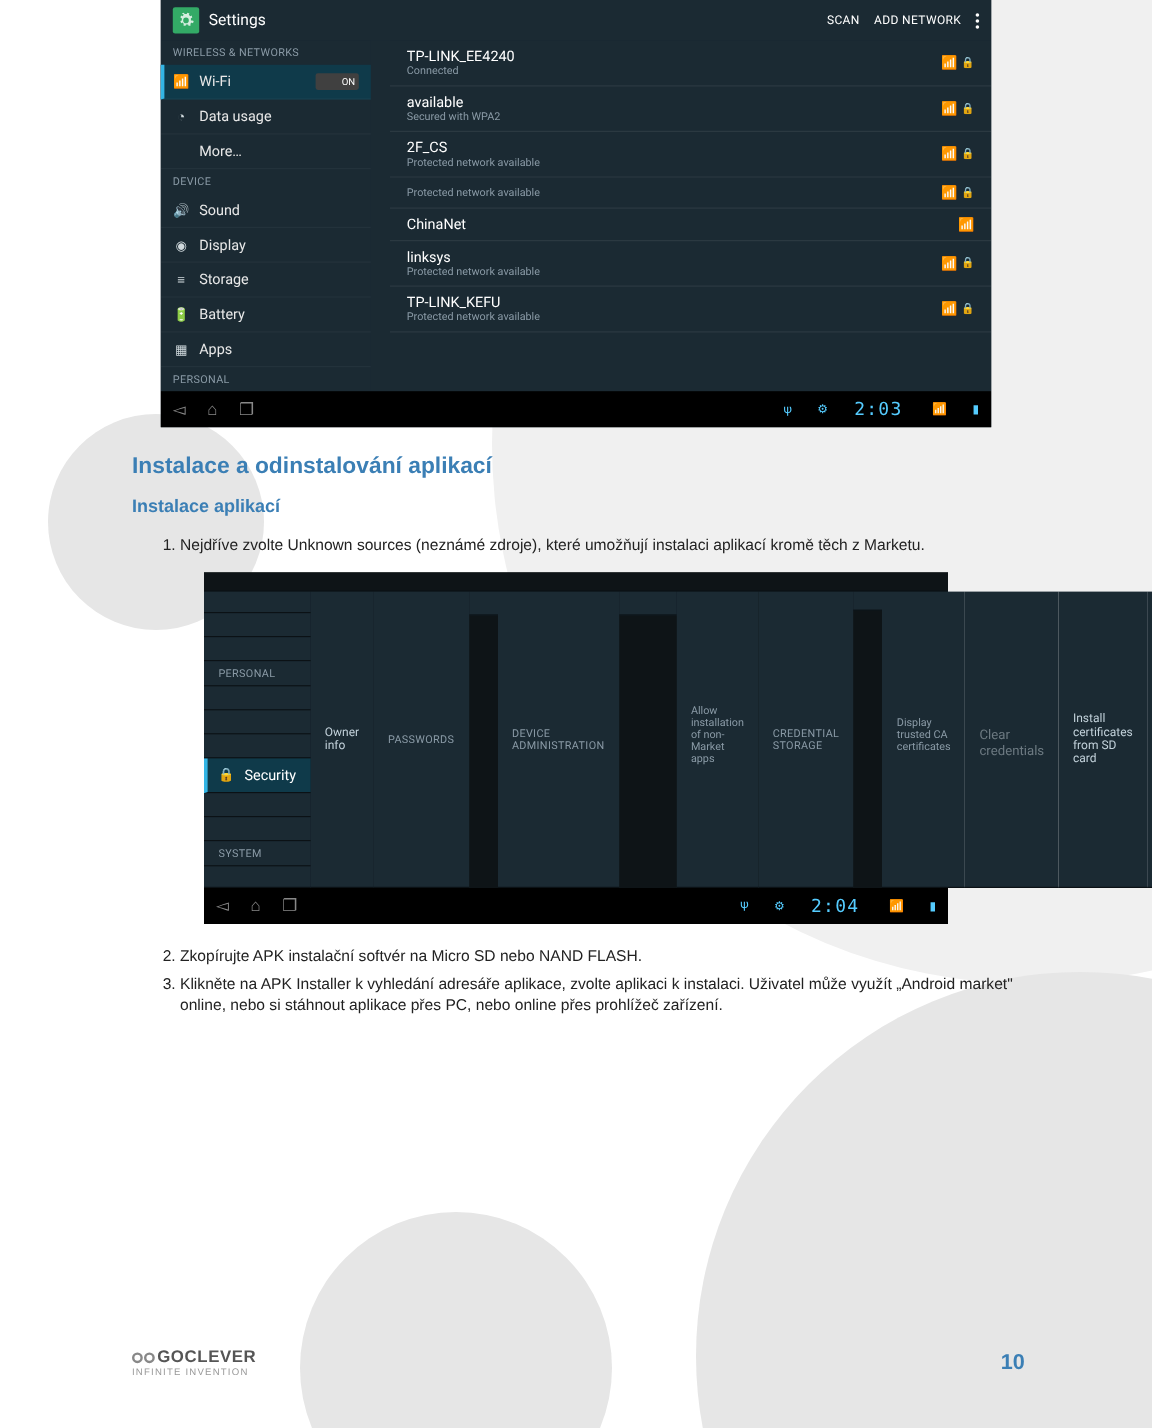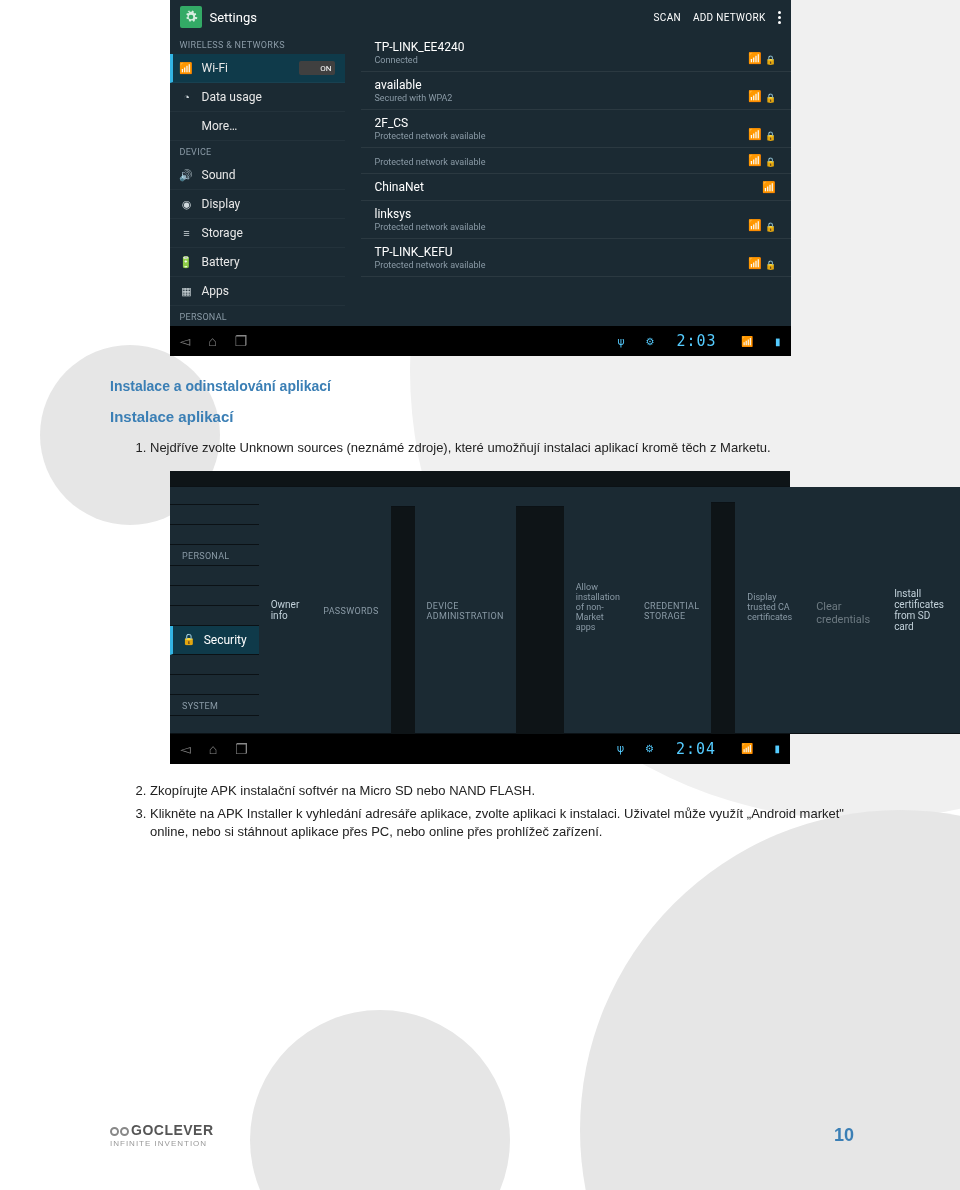--- a/index.html
+++ b/index.html
@@ -7,55 +7,55 @@
 
   
   .bg-circle-1 { position: absolute; width: 900px; height: 900px; border-radius: 50%; background: #f0f0f0; right: -350px; top: -80px; z-index: 0; }
   .bg-circle-2 { position: absolute; width: 640px; height: 640px; border-radius: 50%; background: #e6e6e6; right: -260px; bottom: -260px; z-index: 0; }
   .bg-circle-3 { position: absolute; width: 180px; height: 180px; border-radius: 50%; background: #e6e6e6; left: 40px; top: 345px; z-index: 0; }
   .bg-circle-4 { position: absolute; width: 260px; height: 260px; border-radius: 50%; background: #e6e6e6; left: 250px; bottom: -80px; z-index: 0; }
 
   .page { position: relative; z-index: 1; padding: 0 110px 0 110px; }
 
   
-  .android-shot { width: 621px; margin: 0 auto; background: #1b2a33; color: #e8e8e8; font-family: "Roboto", Arial, sans-serif; font-size: 11px; display: flex; flex-direction: column; }
+  .android-shot { width: 692px; margin: 0 auto; background: #1b2a33; color: #e8e8e8; font-family: "Roboto", Arial, sans-serif; font-size: 11px; display: flex; flex-direction: column; }
   .android-header { display: flex; align-items: center; height: 34px; padding: 0 10px; background: #1b2a33; }
   .android-header .app-icon { width: 22px; height: 22px; background: #3a6; display: flex; align-items: center; justify-content: center; border-radius: 2px; margin-right: 8px; font-size: 14px; }
   .android-header .title { flex: 1; font-size: 13px; color: #fff; }
   .android-header .action { font-size: 10px; color: #fff; margin-left: 12px; letter-spacing: 0.3px; }
   .android-header .menu-dots { margin-left: 12px; display: flex; flex-direction: column; gap: 2px; }
   .android-header .menu-dots div { width: 3px; height: 3px; background: #fff; border-radius: 50%; }
 
   .android-body { display: flex; flex: 1; min-height: 240px; gap: 16px; }
   .android-sidebar { width: 175px; background: #1b2a33; }
   .android-main { flex: 1; background: #1b2a33; padding: 0 0 0 0; }
 
   .side-cat { font-size: 9px; color: #8a9aa6; padding: 6px 10px 4px; letter-spacing: 0.3px; }
   .side-item { display: flex; align-items: center; padding: 7px 10px; color: #e8e8e8; font-size: 12px; border-bottom: 1px solid rgba(255,255,255,0.04); gap: 8px; }
   .side-item .icon { width: 14px; text-align: center; font-size: 11px; color: #cfd8dc; }
   .side-item.selected { background: #0f3a4a; border-left: 3px solid #33b5e5; padding-left: 7px; }
   .side-item .toggle { margin-left: auto; width: 36px; height: 14px; border-radius: 2px; background: #404040; display: flex; align-items: center; justify-content: flex-end; padding: 0 3px; }
   .side-item .toggle span { font-size: 8px; color: #fff; }
 
-  .wifi-row { padding: 6px 14px 6px; border-bottom: 1px solid rgba(255,255,255,0.07); display: flex; align-items: flex-end; }
+  .wifi-row { padding: 6px 14px 6px; border-bottom: 1px solid rgba(255,255,255,0.07); display: flex; align-items: center; }
   .wifi-row .txt { flex: 1; }
   .wifi-row .name { font-size: 12px; color: #fff; }
   .wifi-row .sub { font-size: 9px; color: #8a9aa6; margin-top: 1px; }
   .wifi-row .sig { font-size: 11px; color: #cfd8dc; margin-left: 8px; }
   .wifi-row .lock { font-size: 9px; color: #cfd8dc; margin-left: 3px; }
 
   .android-navbar { height: 30px; background: #000; display: flex; align-items: center; padding: 0 10px; }
   .nav-left, .nav-right { display: flex; gap: 18px; align-items: center; }
   .nav-center { flex: 1; }
   .nav-ic { color: #888; font-size: 14px; }
   .clock { color: #5cf; font-family: monospace; font-size: 15px; letter-spacing: 1px; margin: 0 4px; }
   .status-ic { color: #5cf; font-size: 10px; margin-left: 3px; }
 
   
-  .doc-h1 { color: #3b7fb5; font-size: 14px; font-weight: bold; margin: 22px 0 14px; }
+  .doc-h1 { color: #3b7fb5; font-size: 19px; font-weight: bold; margin: 22px 0 14px; }
   .doc-h2 { color: #3b7fb5; font-size: 15px; font-weight: bold; margin: 0 0 14px; }
   .doc-list { list-style: decimal; padding-left: 40px; color: #222; font-size: 13px; line-height: 1.35; }
   .doc-list li { margin-bottom: 6px; }
 
   
   .shot2 { width: 620px; margin: 14px auto 0; background: #0e1417; font-family: "Roboto", Arial, sans-serif; font-size: 11px; }
   .shot2 .bar { background: #1b2a33; color: #c2d1da; padding: 4px 12px; border-bottom: 1px solid #0b1115; font-size: 10px; min-height: 16px; display:flex; align-items:center; }
   .shot2 .bar.dark { background: #0e1417; }
   .shot2 .bar.cat { font-size: 9px; color: #8a9aa6; letter-spacing: 0.3px; padding-top: 6px; }
   .shot2 .bar.item { font-size: 12px; color: #fff; padding: 7px 12px; }

